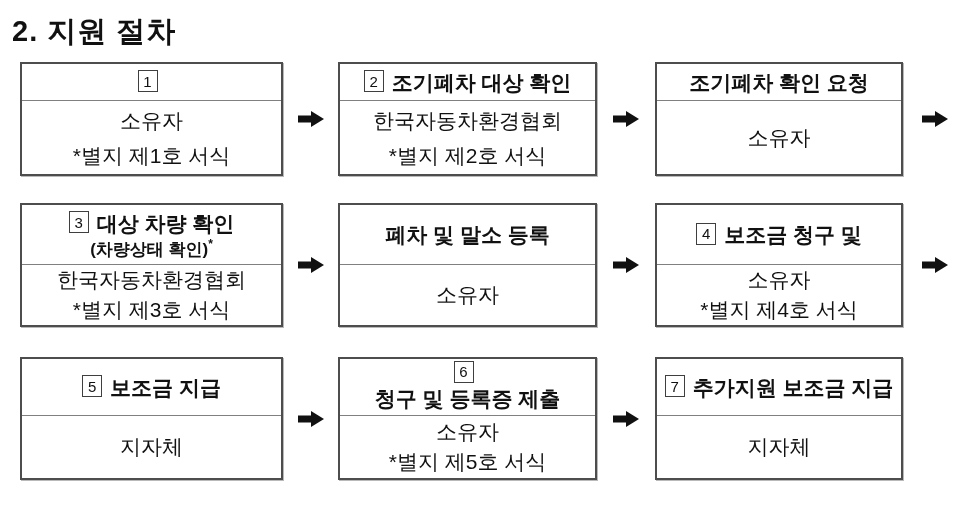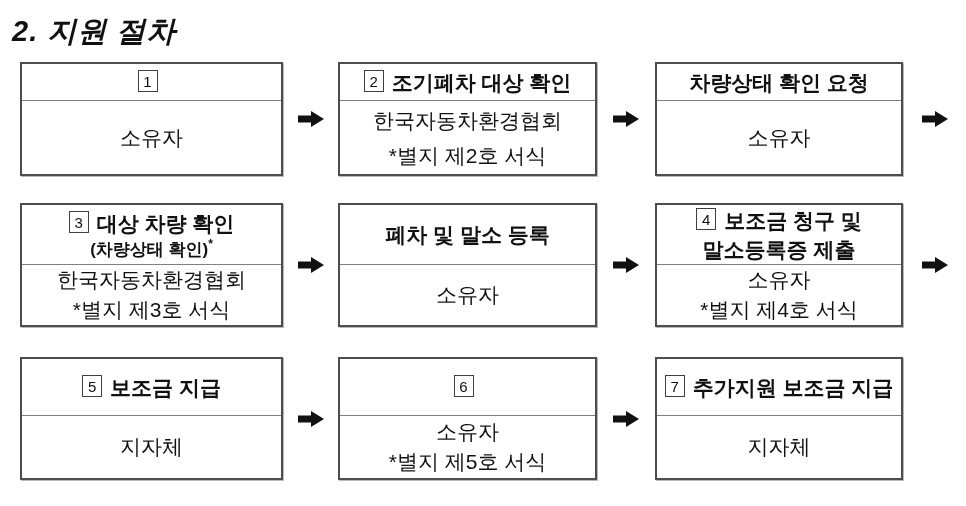--- a/index.html
+++ b/index.html
@@ -11,21 +11,21 @@
   *{box-sizing:border-box;}
   html,body{margin:0;padding:0;background:#ffffff;}
   body{
     width:966px;height:506px;overflow:hidden;
     font-family:"Liberation Sans","DejaVu Sans",sans-serif;
     color:var(--text);
   }
   .page{width:966px;height:506px;padding:12px 0 0 10px;}
   .page-title{
     margin:0;padding-left:2px;height:50px;
-    font-size:29px;font-weight:bold;letter-spacing:1px;font-style:italic;
+    font-size:29px;font-weight:bold;letter-spacing:1px;
   }
   .flow{padding-left:10px;}
   .grid-row{
     display:grid;
     grid-template-columns:263px 55px 259px 58px 248px 63px;
   }
   .r1{height:114px;margin-bottom:27px;}
   .r2{height:124px;margin-bottom:30px;}
   .r3{height:123px;}
   .box{
@@ -71,20 +71,21 @@
 
     <div class="grid-row r1">
       <div class="box">
         <div class="box-header">
           <span class="hline">
             <span class="badge">1</span>
           </span>
         </div>
         <div class="box-body">
           <span>소유자</span>
+          <span>*별지 제1호 서식</span>
         </div>
       </div>
 
       <div class="arrow-cell">
         <svg width="26" height="16" viewBox="0 0 26 16">
             <path d="M0 4.5 H13 V0 L26 8 L13 16 V11.5 H0 Z" fill="#111111"></path>
           </svg>
       </div>
 
       <div class="box">
@@ -102,21 +103,21 @@
 
       <div class="arrow-cell">
         <svg width="26" height="16" viewBox="0 0 26 16">
             <path d="M0 4.5 H13 V0 L26 8 L13 16 V11.5 H0 Z" fill="#111111"></path>
           </svg>
       </div>
 
       <div class="box">
         <div class="box-header">
           <span class="hline">
-            <span>차량상태 확인 요청</span>
+            <span>조기폐차 확인 요청</span>
           </span>
         </div>
         <div class="box-body">
           <span>소유자</span>
         </div>
       </div>
 
       <div class="arrow-cell">
         <svg width="26" height="16" viewBox="0 0 26 16">
             <path d="M0 4.5 H13 V0 L26 8 L13 16 V11.5 H0 Z" fill="#111111"></path>
@@ -161,21 +162,20 @@
             <path d="M0 4.5 H13 V0 L26 8 L13 16 V11.5 H0 Z" fill="#111111"></path>
           </svg>
       </div>
 
       <div class="box">
         <div class="box-header">
           <span class="hline">
             <span class="badge">4</span>
             <span>보조금 청구 및</span>
           </span>
-          <span class="hline">말소등록증 제출</span>
         </div>
         <div class="box-body">
           <span>소유자</span>
           <span>*별지 제4호 서식</span>
         </div>
       </div>
 
       <div class="arrow-cell">
         <svg width="26" height="16" viewBox="0 0 26 16">
             <path d="M0 4.5 H13 V0 L26 8 L13 16 V11.5 H0 Z" fill="#111111"></path>
@@ -200,20 +200,21 @@
         <svg width="26" height="16" viewBox="0 0 26 16">
             <path d="M0 4.5 H13 V0 L26 8 L13 16 V11.5 H0 Z" fill="#111111"></path>
           </svg>
       </div>
 
       <div class="box">
         <div class="box-header">
           <span class="hline">
             <span class="badge">6</span>
           </span>
+          <span class="hline">청구 및 등록증 제출</span>
         </div>
         <div class="box-body">
           <span>소유자</span>
           <span>*별지 제5호 서식</span>
         </div>
       </div>
 
       <div class="arrow-cell">
         <svg width="26" height="16" viewBox="0 0 26 16">
             <path d="M0 4.5 H13 V0 L26 8 L13 16 V11.5 H0 Z" fill="#111111"></path>

